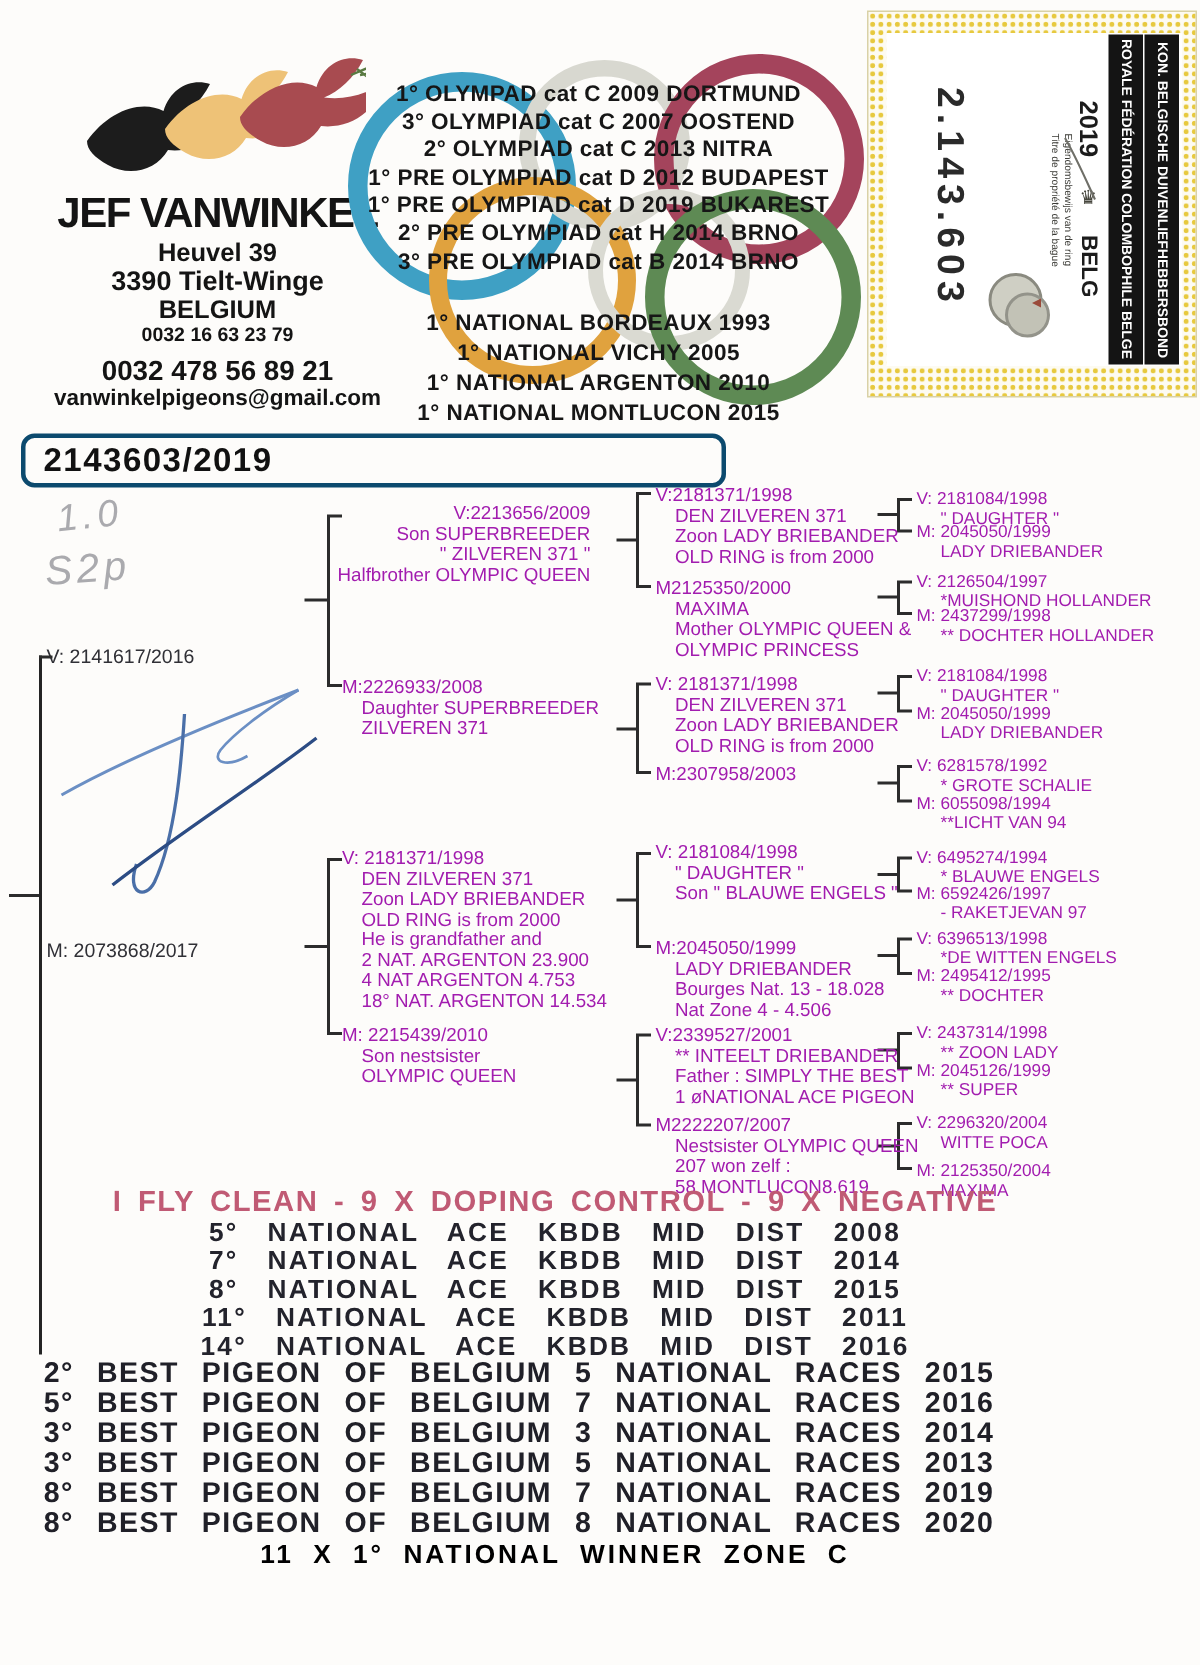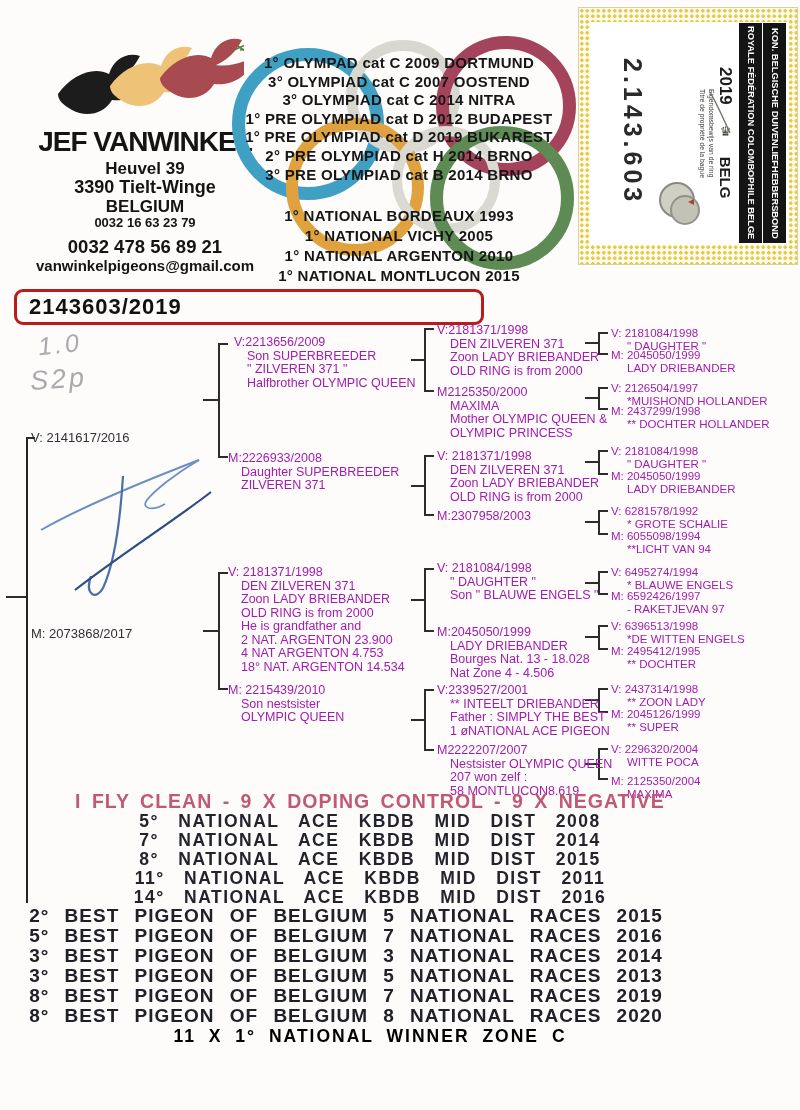--- a/index.html
+++ b/index.html
@@ -32,21 +32,21 @@
   .ycol{position:absolute;left:712px;top:24px;width:27px;height:218px;writing-mode:vertical-rl;
         text-align:center;color:#1c1c1c;line-height:27px;}
   .ycol .yr{font-size:17px;font-weight:bold;}
   .ycol .crown{font-size:13px;color:#45453c;margin:14px 0;}
   .ycol .cc{font-size:15px;font-weight:bold;}
   .ocol{position:absolute;left:698px;top:24px;width:18px;height:218px;writing-mode:vertical-rl;
         font-size:6.8px;line-height:9px;color:#3a3a35;text-align:center;}
   .rnum{position:absolute;left:612px;top:52px;width:42px;height:160px;writing-mode:vertical-rl;
         font-size:25px;font-weight:bold;letter-spacing:4px;color:#2a2a2a;text-align:center;line-height:42px;}
   
-  .idband{position:absolute;left:14px;top:289px;width:452px;height:30px;border:3px solid #b91c1c;
+  .idband{position:absolute;left:14px;top:289px;width:452px;height:30px;border:3px solid #0c4a6e;
           border-radius:9px;font-size:22px;font-weight:bold;letter-spacing:1px;color:#111;
           line-height:30px;padding-left:12px;}
   
   .hand{position:absolute;color:#aaaaae;font-style:italic;letter-spacing:3px;}
   .g1{position:absolute;font-size:13px;color:#303036;}
   .entry{position:absolute;font-size:12.5px;line-height:13.5px;color:#a21caf;}
   .entry .ring{white-space:nowrap;}
   .entry .desc{margin-left:13px;}
   .entry .desc div{white-space:nowrap;}
   .entry.g4{font-size:11.5px;line-height:12.5px;}
@@ -98,21 +98,21 @@
     <i class="oring" style="left: 232px; top: 48px; width: 126px; height: 126px; border-width: 13px; border-color: rgb(63, 160, 196);"></i>
     <i class="oring" style="left: 346px; top: 40px; width: 92px; height: 92px; border-width: 11px; border-color: rgb(216, 216, 208);"></i>
     <i class="oring" style="left: 436px; top: 36px; width: 114px; height: 114px; border-width: 13px; border-color: rgb(164, 68, 92);"></i>
     <i class="oring" style="left: 286px; top: 118px; width: 114px; height: 114px; border-width: 12px; border-color: rgb(224, 162, 62);"></i>
     <i class="oring" style="left: 392px; top: 126px; width: 88px; height: 88px; border-width: 10px; border-color: rgb(218, 218, 210);"></i>
     <i class="oring" style="left: 430px; top: 126px; width: 118px; height: 118px; border-width: 13px; border-color: rgb(94, 138, 84);"></i>
   </div>
   <div class="oly">
       <div>1° OLYMPAD cat C 2009 DORTMUND</div>
       <div>3° OLYMPIAD cat C 2007 OOSTEND</div>
-      <div>3° OLYMPIAD cat C 2014 NITRA</div>
+      <div>2° OLYMPIAD cat C 2013 NITRA</div>
       <div>1° PRE OLYMPIAD cat D 2012 BUDAPEST</div>
       <div>1° PRE OLYMPIAD cat D 2019 BUKAREST</div>
       <div>2° PRE OLYMPIAD cat H 2014 BRNO</div>
       <div>3° PRE OLYMPIAD cat B 2014 BRNO</div>
     </div>
   <div class="natl">
       <div>1° NATIONAL BORDEAUX 1993</div>
       <div>1° NATIONAL VICHY 2005</div>
       <div>1° NATIONAL ARGENTON 2010</div>
       <div>1° NATIONAL MONTLUCON 2015</div>
@@ -184,21 +184,21 @@
   <i class="br" style="left:598px;top:748px;height:32px;"></i>
   <i class="tk" style="left:585px;top:342px;width:13px;"></i>
   <i class="tk" style="left:585px;top:397px;width:13px;"></i>
   <i class="tk" style="left:585px;top:461px;width:13px;"></i>
   <i class="tk" style="left:585px;top:521px;width:13px;"></i>
   <i class="tk" style="left:585px;top:582px;width:13px;"></i>
   <i class="tk" style="left:585px;top:636px;width:13px;"></i>
   <i class="tk" style="left:585px;top:699px;width:13px;"></i>
   <i class="tk" style="left:585px;top:763px;width:13px;"></i>
 
-  <div class="entry" style="left:234px;top:336px;">
+  <div class="entry" style="left:212px;top:336px;text-align:right;">
     <div class="ring">V:2213656/2009</div>
     <div class="desc">
         <div>Son SUPERBREEDER</div>
         <div>" ZILVEREN 371 "</div>
         <div>Halfbrother OLYMPIC QUEEN</div>
       </div>
   </div>
   <div class="entry" style="left:228px;top:452px;">
     <div class="ring">M:2226933/2008</div>
     <div class="desc">

